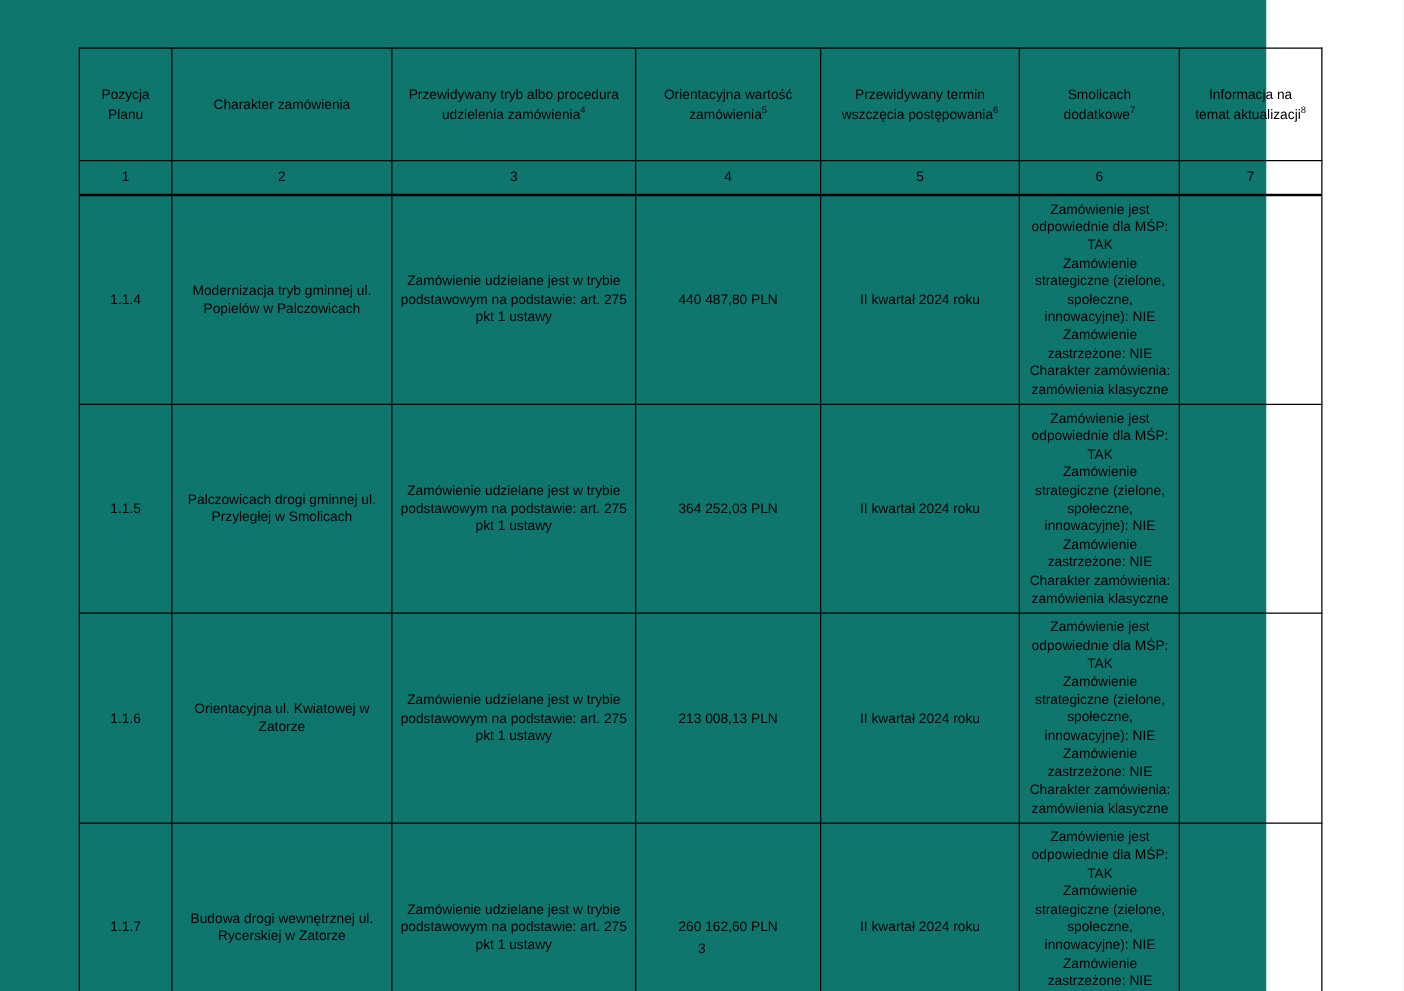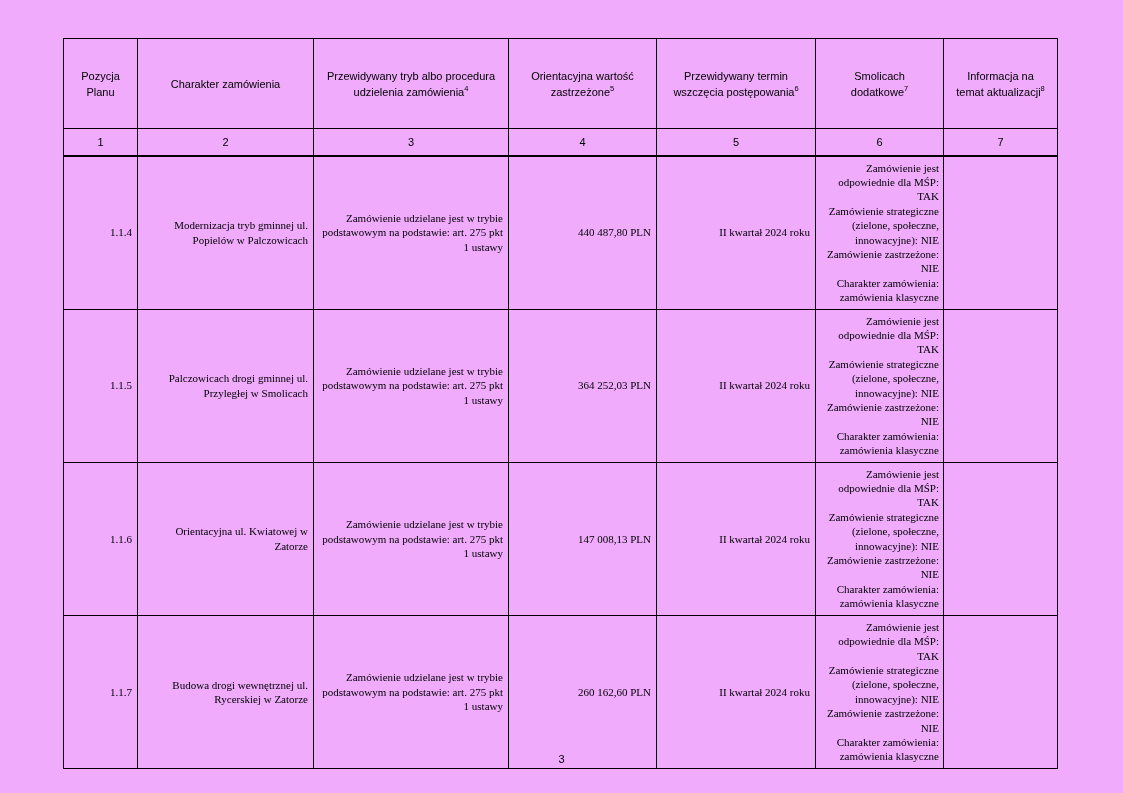--- a/index.html
+++ b/index.html
@@ -3,21 +3,21 @@
 <meta charset="utf-8">
 <style>
   * { margin: 0; padding: 0; box-sizing: border-box; }
   html, body {
     width: 1123px; height: 793px;
     background: #ffffff;
     font-family: "Liberation Sans", "DejaVu Sans", sans-serif;
     color: #000000;
     overflow: hidden;
   }
-  .page { position: relative; width: 1123px; height: 793px; background: #f0abfc; }
+  .page { position: relative; width: 1013px; height: 793px; background: #0f766e; }
 
   table.plan-table {
     position: absolute;
     left: 63px; top: 38px;
     width: 994px;
     border-collapse: collapse;
     table-layout: fixed;
   }
   .plan-table th, .plan-table td {
     border: 1px solid #000000;
@@ -47,23 +47,22 @@
     border-bottom-width: 2px;
     padding: 2px 4px;
   }
   
   .plan-table tbody tr:nth-child(1) { height: 142px; }
   .plan-table tbody tr:nth-child(2) { height: 146px; }
   .plan-table tbody tr:nth-child(3) { height: 145px; }
   .plan-table tbody tr:nth-child(4) { height: 150px; }
   .plan-table tbody td {
     vertical-align: middle;
-    text-align: right;
+    text-align: center;
     padding: 3px 5px;
-    font-family: Liberation Serif, serif;
   }
   .plan-table tbody td.cell-info {
     vertical-align: top;
     padding: 4px 4px 4px 5px;
     line-height: 14.4px;
   }
   .page-number {
     position: absolute;
     left: 0; top: 753px;
     width: 1123px;
@@ -84,21 +83,21 @@
       <col style="width:148px">
       <col style="width:159px">
       <col style="width:128px">
       <col style="width:114px">
     </colgroup>
     <thead>
       <tr class="header-row">
         <th><span>Pozycja Planu</span><sup></sup></th>
         <th><span>Charakter zamówienia</span><sup></sup></th>
         <th><span>Przewidywany tryb albo procedura udzielenia zamówienia</span><sup>4</sup></th>
-        <th><span>Orientacyjna wartość zastrzeżone</span><sup>5</sup></th>
+        <th><span>Orientacyjna wartość zamówienia</span><sup>5</sup></th>
         <th><span>Przewidywany termin wszczęcia postępowania</span><sup>6</sup></th>
         <th><span>Smolicach dodatkowe</span><sup>7</sup></th>
         <th><span>Informacja na temat aktualizacji</span><sup>8</sup></th>
       </tr>
       <tr class="number-row">
         <td>1</td>
         <td>2</td>
         <td>3</td>
         <td>4</td>
         <td>5</td>
@@ -132,21 +131,21 @@
           <div>Zamówienie strategiczne (zielone, społeczne, innowacyjne): NIE</div>
           <div>Zamówienie zastrzeżone: NIE</div>
           <div>Charakter zamówienia: zamówienia klasyczne</div>
         </td>
         <td class="cell-aktualizacja"></td>
       </tr>
       <tr>
         <td class="cell-pozycja">1.1.6</td>
         <td class="cell-przedmiot">Orientacyjna ul. Kwiatowej w Zatorze</td>
         <td class="cell-tryb">Zamówienie udzielane jest w trybie podstawowym na podstawie: art. 275 pkt 1 ustawy</td>
-        <td class="cell-wartosc">147 008,13 PLN</td>
+        <td class="cell-wartosc">213 008,13 PLN</td>
         <td class="cell-termin">II kwartał 2024 roku</td>
         <td class="cell-info">
           <div>Zamówienie jest odpowiednie dla MŚP: TAK</div>
           <div>Zamówienie strategiczne (zielone, społeczne, innowacyjne): NIE</div>
           <div>Zamówienie zastrzeżone: NIE</div>
           <div>Charakter zamówienia: zamówienia klasyczne</div>
         </td>
         <td class="cell-aktualizacja"></td>
       </tr>
       <tr>

